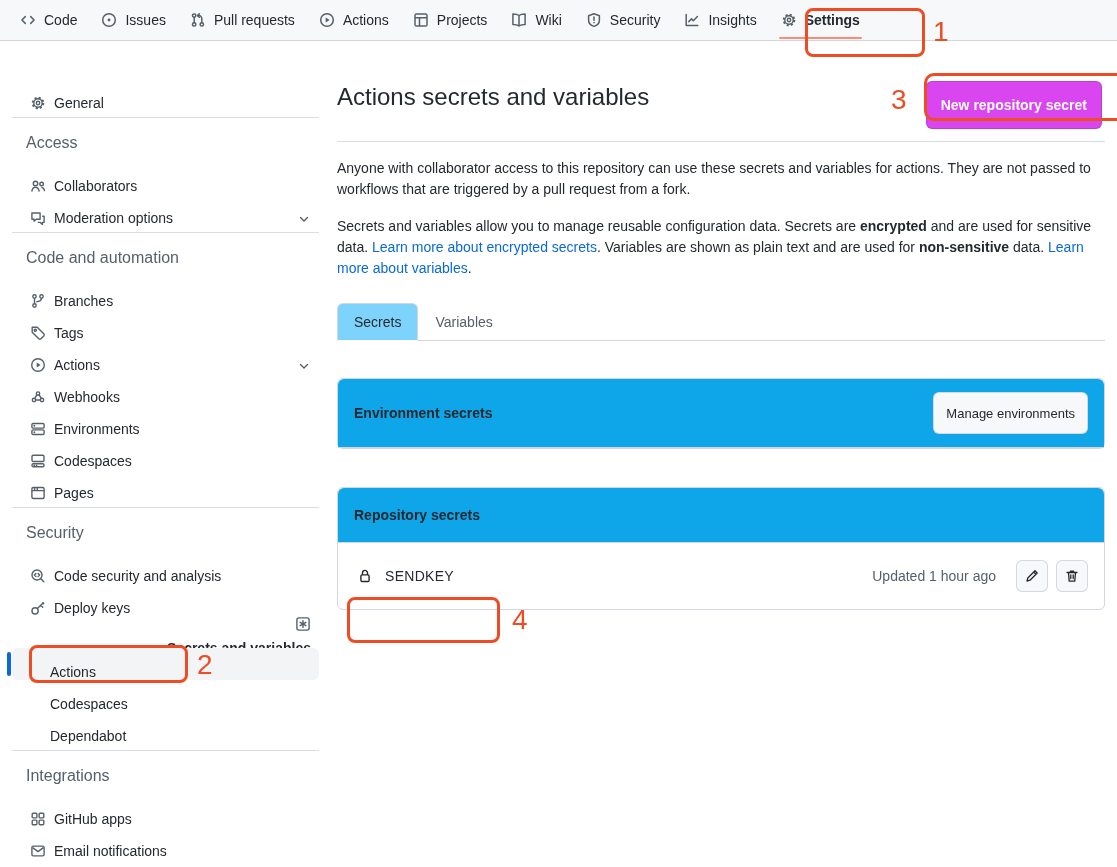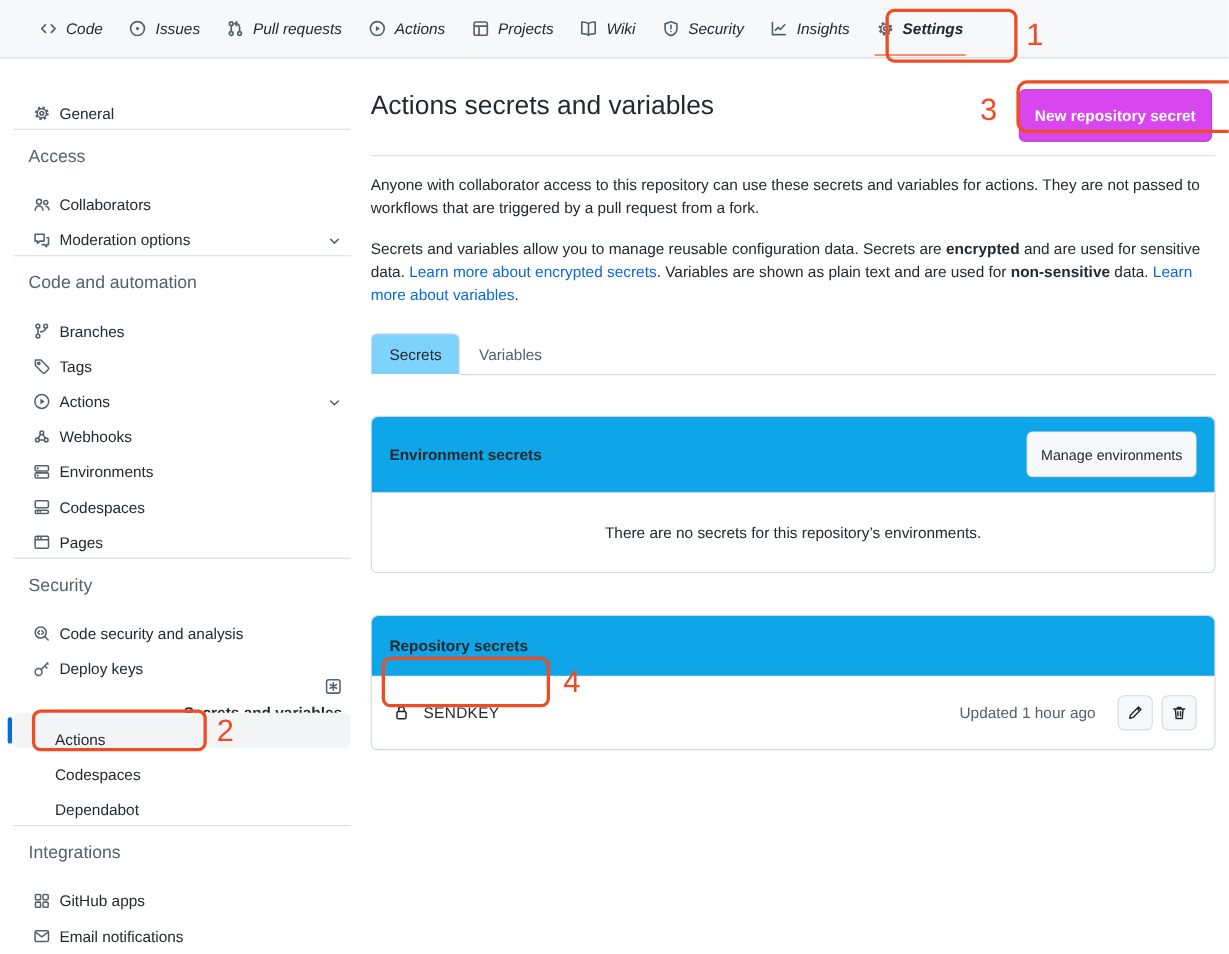--- a/index.html
+++ b/index.html
@@ -7,23 +7,23 @@
   body {
     width:1117px; height:867px; position:relative; overflow:hidden;
     background:#ffffff; color:#24292f;
     font-family:"Liberation Sans", sans-serif; font-size:14px;
   }
   svg { display:block; }
   .oct { color:#57606a; flex:none; }
 
   
   .topnav {
-    position:absolute; left:0; top:0; width:1117px; height:53px;
+    position:absolute; left:0; top:0; width:1117px; height:41px;
     background:#f6f8fa; border-bottom:1px solid #d0d7de;
-    display:flex; align-items:stretch; padding-left:28px;font-style:italic;
+    display:flex; align-items:stretch; padding-left:12px;
   }
   .nav-item {
     position:relative; display:flex; align-items:center; gap:8px;
     padding:0 8px; margin-right:8px; font-size:14px; color:#24292f; cursor:pointer;
   }
   .nav-item.active .nav-label { font-weight:bold; }
   .nav-item.active::after {
     content:""; position:absolute; left:6px; right:6px; bottom:1px; height:2px;
     border-radius:3px; background:#fd8c73;
   }
@@ -403,21 +403,20 @@
   <div class="tabnav">
     <div class="tab active">Secrets</div>
     <div class="tab">Variables</div>
   </div>
 
   <section class="box">
     <div class="box-header">
       <span class="box-title">Environment secrets</span>
       <button class="btn-light">Manage environments</button>
     </div>
-    <div class="empty-msg">There are no secrets for this repository’s environments.</div>
   </section>
 
   <section class="box" style="margin-top:38px">
     <div class="box-header tall">
       <span class="box-title">Repository secrets</span>
     </div>
     <div class="secret-row">
       <div class="secret-name-wrap">
         <span>
             <svg width="16" height="16" viewBox="0 0 16 16" fill="none" stroke="#24292f" stroke-width="1.4" stroke-linejoin="round">

